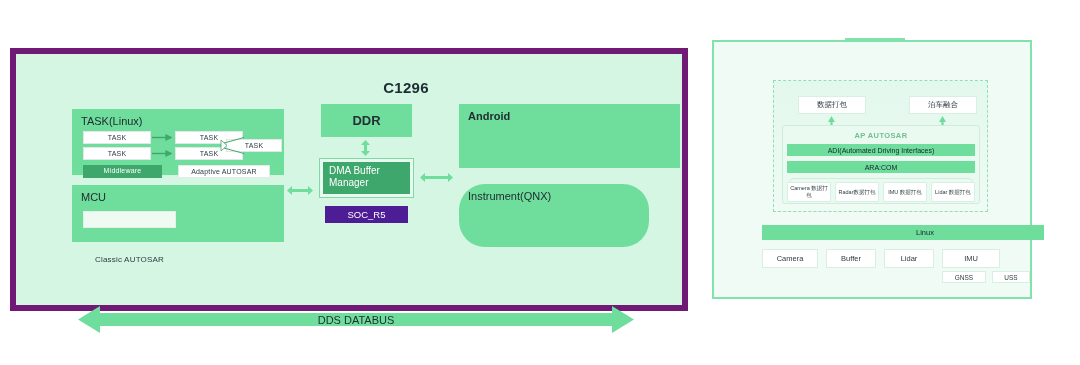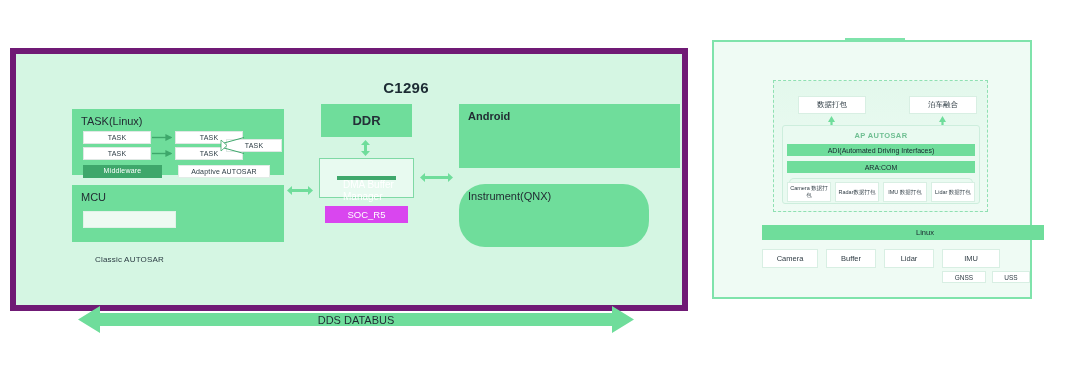--- a/index.html
+++ b/index.html
@@ -37,24 +37,24 @@
   
   #mcu-group{left:56px;top:131px;width:212px;height:57px;}
   #classic-autosar{position:absolute;left:11px;top:26px;width:93px;height:17px;background:#eefaf2;
                    border:1px solid #e1f2e8;box-sizing:border-box;}
   #classic-autosar .tasklbl{font-size:8px;line-height:15px;margin-top:40px;}
 
   
   #ddr-box{left:305px;top:50px;width:91px;height:33px;}
   #ddr-box .ctrlbl{font-size:13px;font-weight:bold;color:#243038;text-align:center;line-height:33px;}
   #dma-frame{position:absolute;left:303px;top:104px;width:95px;height:40px;background:#e8faf0;
-             border:1px solid #7fd9a5;box-sizing:border-box;padding:17px;}
+             border:1px solid #7fd9a5;box-sizing:border-box;padding:3px;}
   #dma-box{width:100%;height:100%;background:#3ea76b;box-sizing:border-box;}
   #dma-box .dmalbl{font-size:10px;color:#ffffff;padding:3px 0 0 6px;line-height:12px;}
-  #soc-r5{position:absolute;left:309px;top:152px;width:83px;height:17px;background:#d946ef;}
+  #soc-r5{position:absolute;left:309px;top:152px;width:83px;height:17px;background:#4c1d95;}
   #soc-r5 .ctrlbl{font-size:9.5px;color:#ffffff;text-align:center;line-height:17px;}
 
   
   #android-box{left:443px;top:50px;width:221px;height:64px;font-weight:bold;}
   #instrument-box{left:443px;top:130px;width:190px;height:63px;border-radius:26px;}
 
   
   .arr-v{position:absolute;width:11px;}
   #arrow-ddr-dma{left:344px;top:86px;height:16px;}
   .arr-h{position:absolute;height:11px;}

